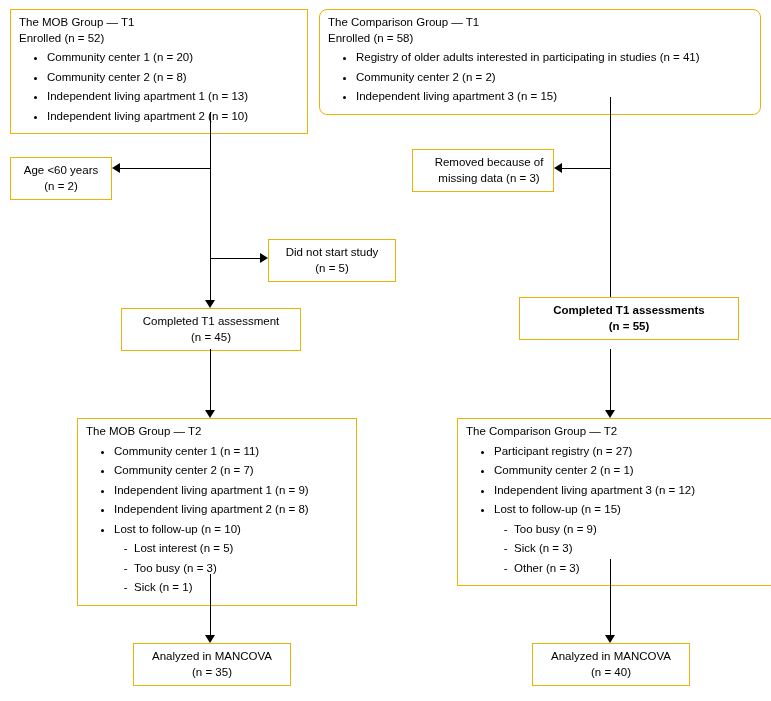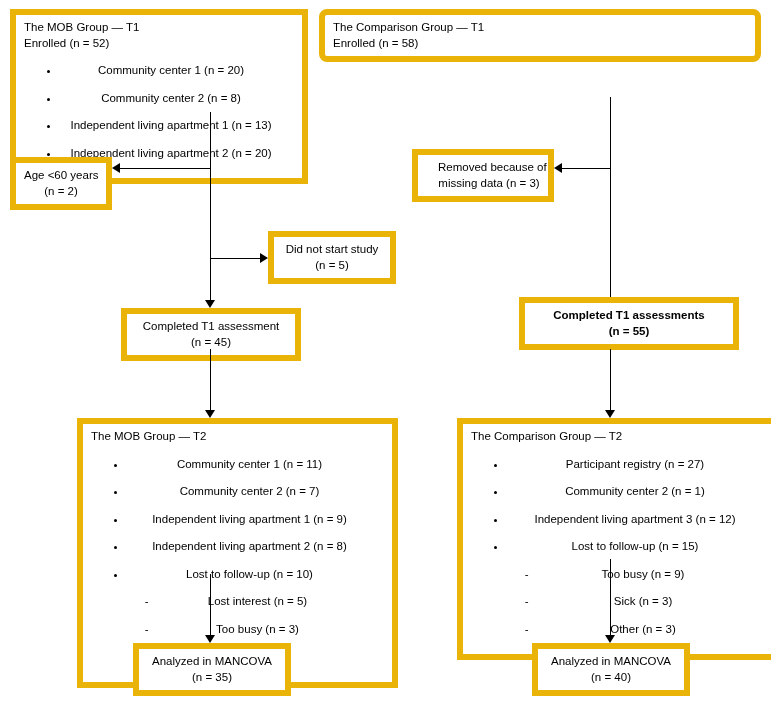--- a/index.html
+++ b/index.html
@@ -12,35 +12,34 @@
     background: #fff;
     width: 771px;
   }
   .stage {
     position: relative;
     width: 761px;
     height: 691px;
   }
   .box {
     position: absolute;
-    border: 6px solid #eab308;
+    border: 1px solid #eab308;
     background: #fff;
     padding: 5px 8px;
     line-height: 1.35;
   }
   .box .title { white-space: pre; }
   .box ul {
     margin: 2px 0 0 0;
     padding-left: 24px;
   }
   .box ul li {
     list-style-type: disc;
-    margin: 12px;
+    margin: 4px;
     padding: 0;
-    text-align: center;
   }
   .sublist {
     margin: 0 !important;
     padding-left: 16px !important;
   }
   .sublist li {
     list-style-type: "-  " !important;
   }
   .center { text-align: center; }
 
@@ -85,50 +84,50 @@
 
 <div class="stage">
 
   <div class="box" style="left:5px; top:4px; width:298px;">
     <div class="title">The MOB Group — T1
 Enrolled (n = 52)</div>
     <ul>
       <li>Community center 1 (n = 20)</li>
       <li>Community center 2 (n = 8)</li>
       <li>Independent living apartment 1 (n = 13)</li>
-      <li>Independent living apartment 2 (n = 20)</li>
+      <li>Independent living apartment 2 (n = 10)</li>
     </ul>
   </div>
 
   <div class="vline" style="left:205px; top:107px; height:188px;"></div>
   <div class="arrow-down" style="left:205px; top:295px;"></div>
 
   <div class="hline" style="left:115px; top:163px; width:90px;"></div>
   <div class="arrow-left" style="left:107px; top:163px;"></div>
   <div class="box center" style="left:5px; top:144px; width:102px;margin-top:8px;">
     <span class="title">Age &lt;60 years
 (n = 2)</span>
   </div>
 
   <div class="hline" style="left:205px; top:253px; width:50px;"></div>
   <div class="arrow-right" style="left:255px; top:253px;"></div>
-  <div class="box center" style="left:263px; top:226px; width:128px;text-align:center;">
+  <div class="box center" style="left:263px; top:234px; width:128px;text-align:center;">
     <span class="title">Did not start study
 (n = 5)</span>
   </div>
 
   <div class="box center" style="left:116px; top:303px; width:180px;">
     <span class="title">Completed T1 assessment
 (n = 45)</span>
   </div>
 
   <div class="vline" style="left:205px; top:344px; height:61px;"></div>
   <div class="arrow-down" style="left:205px; top:405px;"></div>
 
-  <div class="box" style="left:72px; top:413px; width:321px;">
+  <div class="box" style="left:72px; top:413px; width:280px;">
     <div class="title">The MOB Group — T2</div>
     <ul>
       <li>Community center  1 (n = 11)</li>
       <li>Community center 2 (n = 7)</li>
       <li>Independent living apartment 1 (n = 9)</li>
       <li>Independent living apartment 2 (n = 8)</li>
       <li>
         <span>Lost to follow-up (n = 10)</span>
         <ul class="sublist">
           <li>Lost interest (n = 5)</li>
@@ -143,20 +142,25 @@
   <div class="arrow-down" style="left:205px; top:630px;"></div>
 
   <div class="box center" style="left:128px; top:638px; width:158px;">
     <span class="title">Analyzed in MANCOVA
 (n = 35)</span>
   </div>
 
   <div class="box" style="left:314px; top:4px; width:442px;border-radius:8px;">
     <div class="title">The Comparison Group — T1
 Enrolled (n = 58)</div>
+    <ul>
+      <li>Registry of older adults interested in participating in studies (n = 41)</li>
+      <li>Community center 2 (n = 2)</li>
+      <li>Independent living apartment 3 (n = 15)</li>
+    </ul>
   </div>
 
   <div class="vline" style="left:605px; top:92px; height:203px;"></div>
   <div class="arrow-down" style="left:605px; top:295px;"></div>
 
   <div class="hline" style="left:557px; top:163px; width:48px;"></div>
   <div class="arrow-left" style="left:549px; top:163px;"></div>
   <div class="box center" style="left:407px; top:144px; width:142px;padding-left:20px;">
     <span class="title">Removed because of
 missing data (n = 3)</span>

